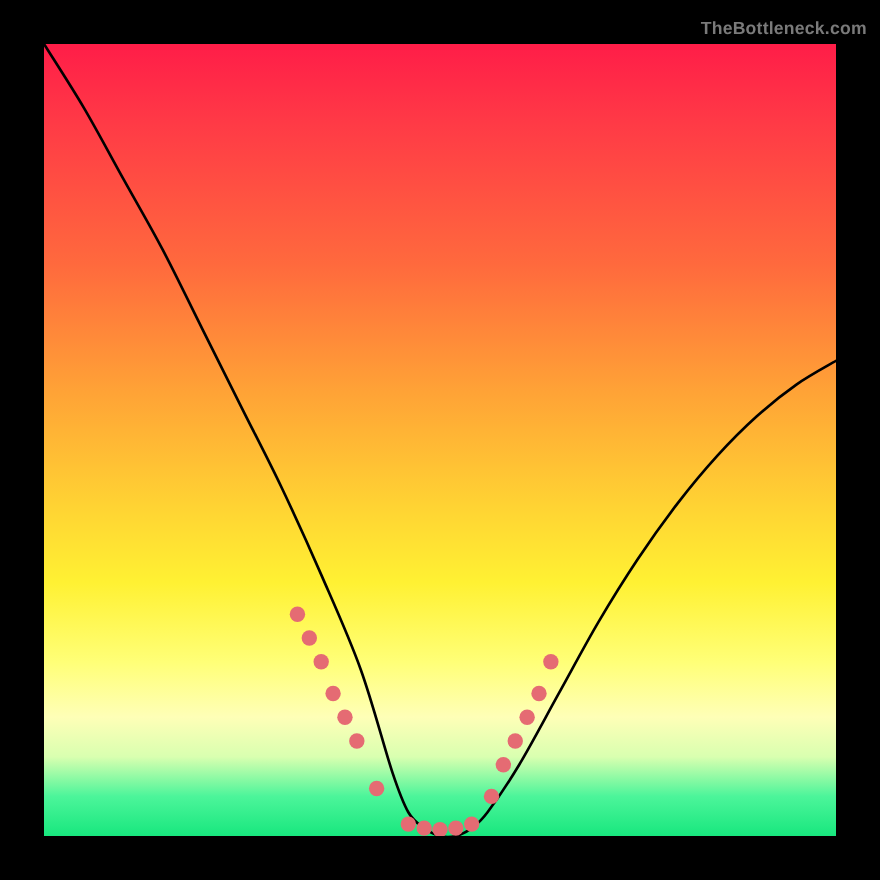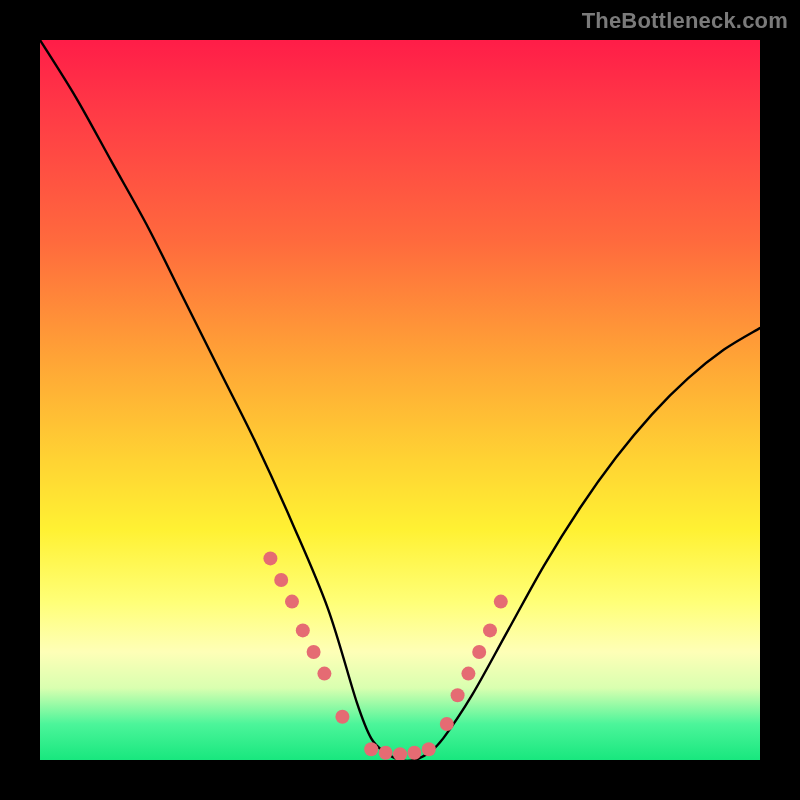--- a/index.html
+++ b/index.html
@@ -40,24 +40,24 @@
   }
   svg.curve {
     position: absolute;
     left: 0;
     top: 0;
     width: 720px;
     height: 720px;
   }
   .watermark {
     position: absolute;
-    top: 8px;
+    top: 18px;
     right: 12px;
     font-family: Arial, Helvetica, sans-serif;
-    font-size: 22px;
+    font-size: 16px;
     font-weight: 600;
     color: #7a7a7a;
     letter-spacing: 0.2px;
     user-select: none;
   }
 </style>
 </head>
 <body>
 
 <div class="frame">

